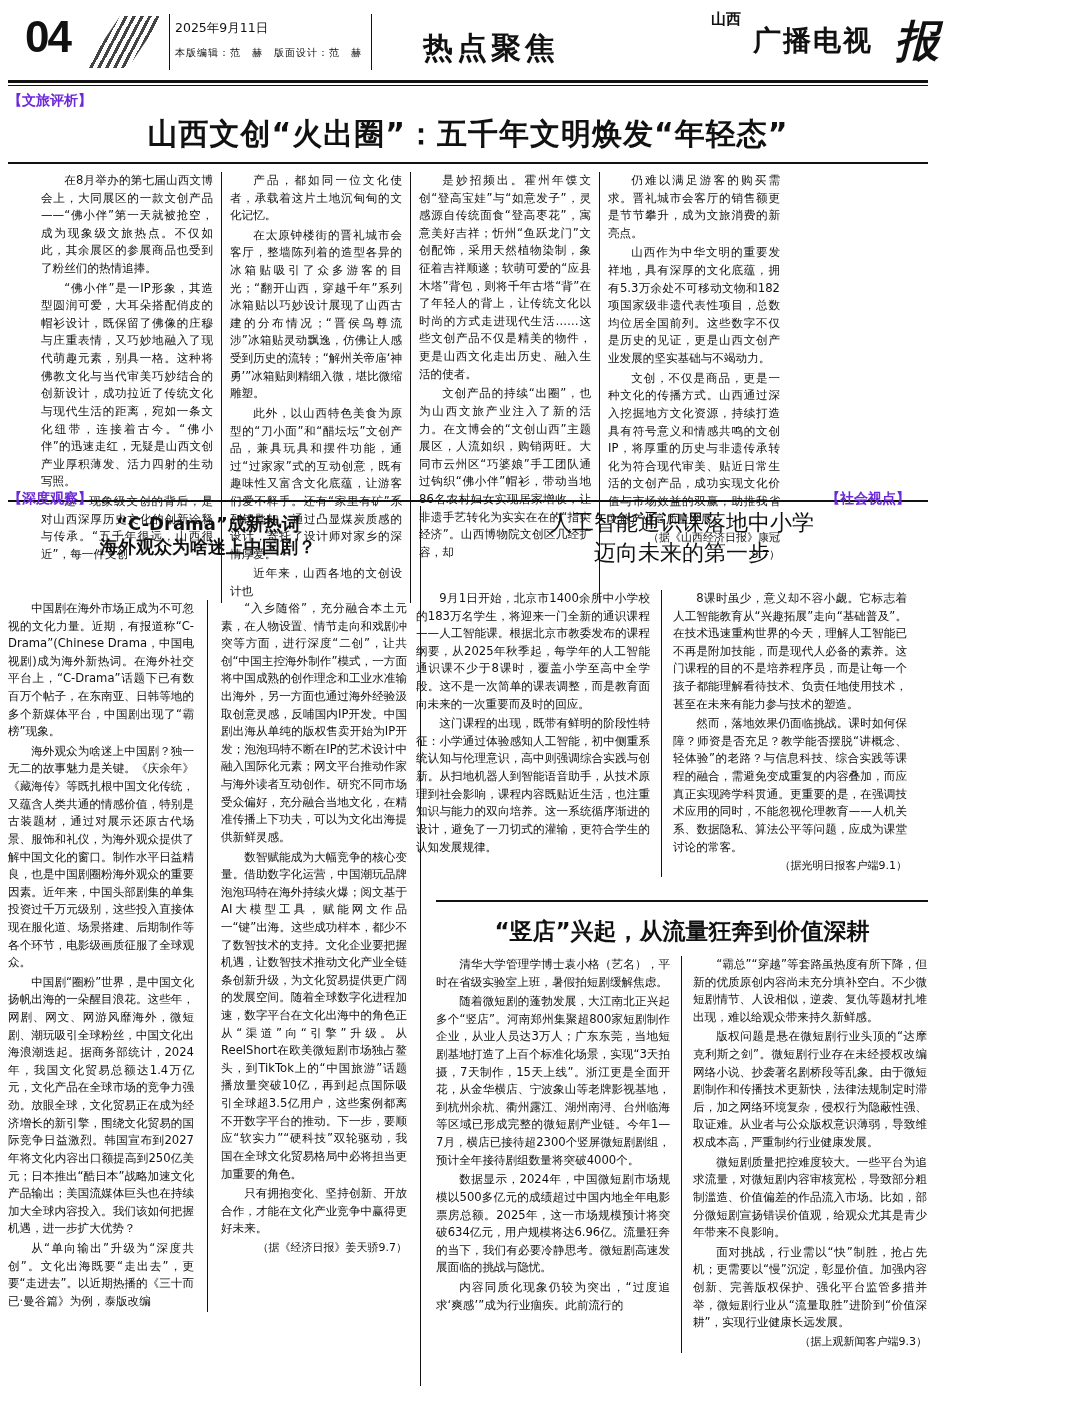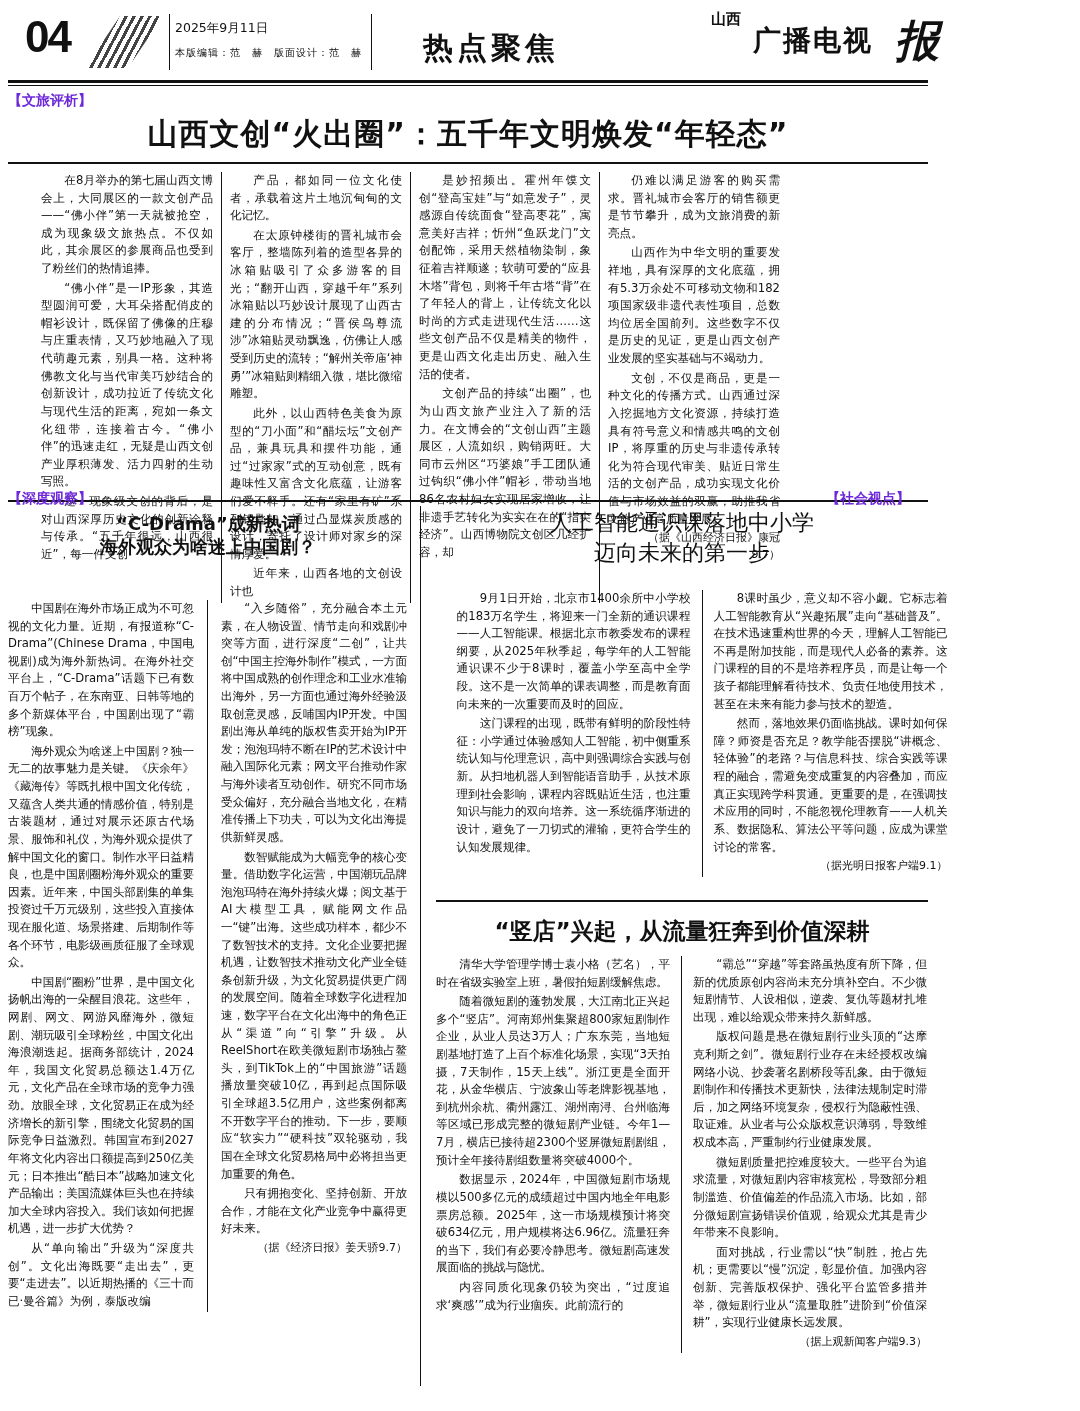--- a/index.html
+++ b/index.html
@@ -99,21 +99,21 @@
     font-size:18px; font-weight:bold; line-height:1.28;
   }
   .cdrama-cols { left:8px; top:600px; width:400px; }
   .cdrama-cols .col { width:186px; }
   .cdrama-cols .vr { width:1px; background:#111; margin:0 13px; align-self:stretch; }
 
   .ai-head {
     position:absolute; left:436px; top:508px; width:492px; text-align:center;
     font-size:22px; font-weight:normal; line-height:1.35;
   }
-  .ai-cols { left:456px; top:590px; width:492px;justify-content:center; }
+  .ai-cols { left:416px; top:590px; width:492px; }
   .ai-cols .col { width:234px; }
   .ai-cols .vr { width:1px; background:#111; margin:0 11px; align-self:stretch; }
 
   .shu-head {
     position:absolute; left:436px; top:916px; width:492px; text-align:center;
     font-size:23px; font-weight:bold;
   }
   .shu-cols { left:436px; top:956px; width:492px; }
   .shu-cols .col { width:234px; }
   .shu-cols .vr { width:1px; background:#111; margin:0 11px; align-self:stretch; }

